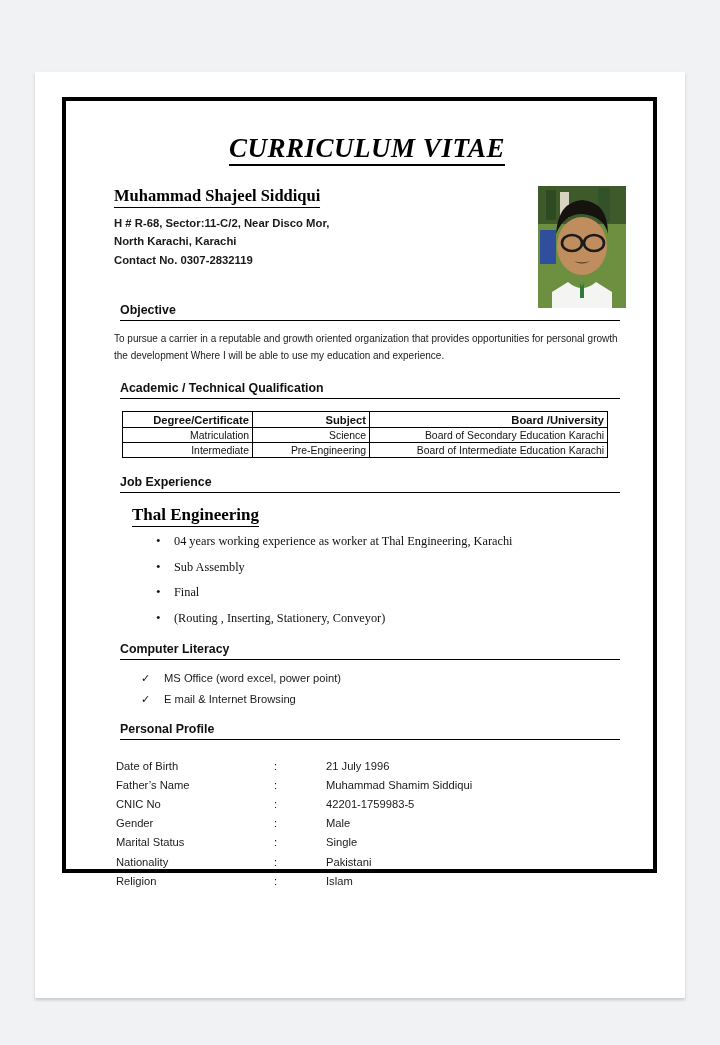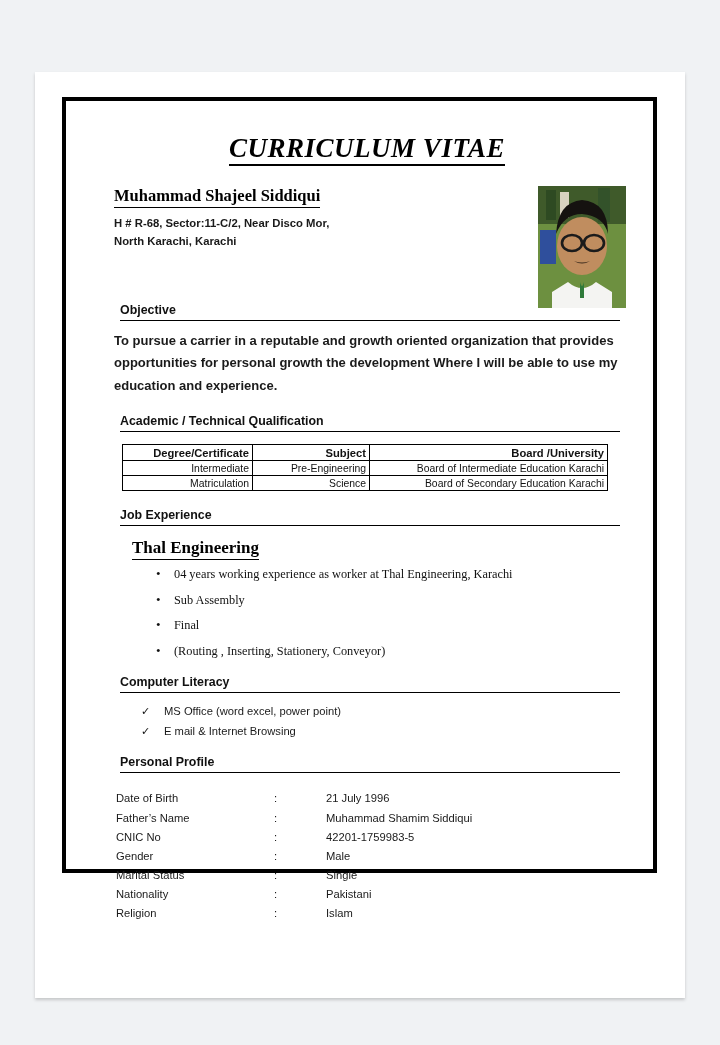--- a/index.html
+++ b/index.html
@@ -97,22 +97,22 @@
     font-size: 12.4px;
     font-weight: bold;
     color: #111;
     border-bottom: 1.6px solid #000;
     padding-bottom: 3px;
     margin: 17px 0 0 6px;
   }
 
   
   .objective-text {
-    font-size: 13px;
-    font-weight: bold;
+    font-size: 10px;
+    font-weight: normal;
     color: #1a1a1a;
     line-height: 1.72;
     margin-top: 9px;
   }
 
   
   .qual-table {
     border-collapse: collapse;
     margin: 12px 0 0 8px;
     width: 486px;
@@ -213,20 +213,21 @@
     <div class="doc-inner">
 
       
       <div class="cv-title"><span>CURRICULUM VITAE</span></div>
 
       
       <div class="identity-block">
         <div class="person-name">Muhammad Shajeel Siddiqui</div>
         <div class="contact-line">H # R-68, Sector:11-C/2, Near Disco Mor,</div>
         <div class="contact-line">North Karachi, Karachi</div>
+        <div class="contact-line">Contact No. 0307-2832119</div>
 
         <div class="photo-frame">
           <svg width="88" height="122" viewBox="0 0 88 122">
             <rect x="0" y="0" width="88" height="122" fill="#5f7f3a"></rect>
             <rect x="0" y="0" width="88" height="40" fill="#3f5a2a"></rect>
             <rect x="0" y="38" width="88" height="84" fill="#6d9040"></rect>
             <rect x="8" y="4" width="10" height="30" fill="#2e4a22"></rect>
             <rect x="22" y="6" width="9" height="26" fill="#d8d2c0"></rect>
             <rect x="60" y="2" width="12" height="34" fill="#33522a"></rect>
             <rect x="2" y="44" width="16" height="34" fill="#2f4f9c"></rect>
@@ -256,28 +257,28 @@
         </colgroup>
         <thead>
           <tr>
             <th>Degree/Certificate</th>
             <th>Subject</th>
             <th>Board /University</th>
           </tr>
         </thead>
         <tbody>
           <tr>
+            <td>Matriculation</td>
+            <td>Science</td>
+            <td>Board of Secondary Education Karachi</td>
+          </tr>
+          <tr>
             <td>Intermediate</td>
             <td>Pre-Engineering</td>
             <td>Board of Intermediate Education Karachi</td>
-          </tr>
-          <tr>
-            <td>Matriculation</td>
-            <td>Science</td>
-            <td>Board of Secondary Education Karachi</td>
           </tr>
         </tbody>
       </table>
 
       
       <div class="section-heading">Job Experience</div>
       <div class="company-name">Thal Engineering</div>
       <ul class="job-list">
         <li>04 years working experience as worker at Thal Engineering, Karachi</li>
         <li>Sub Assembly</li>

